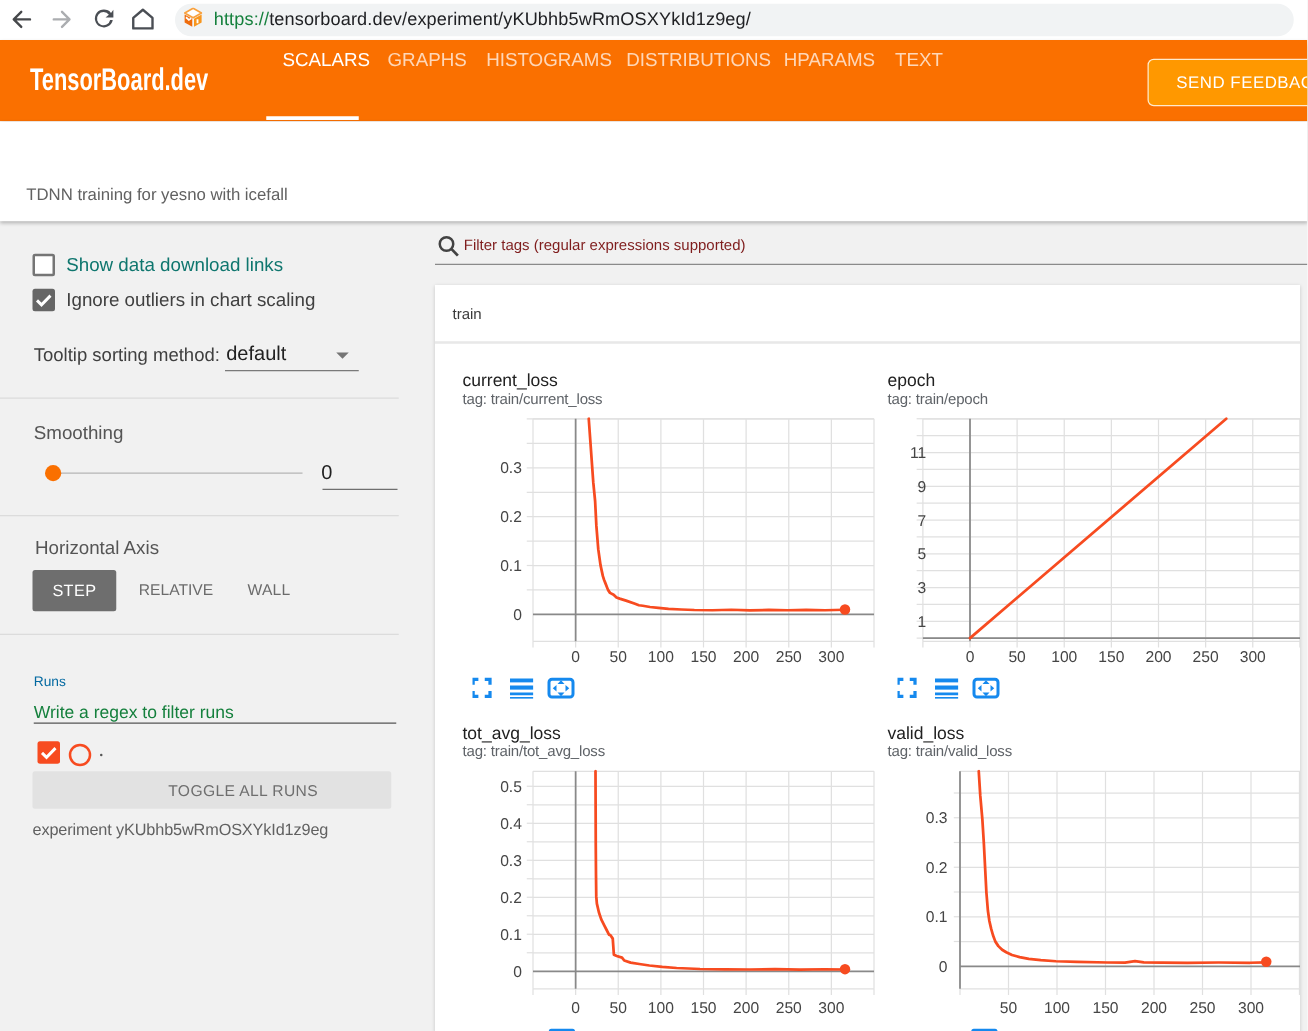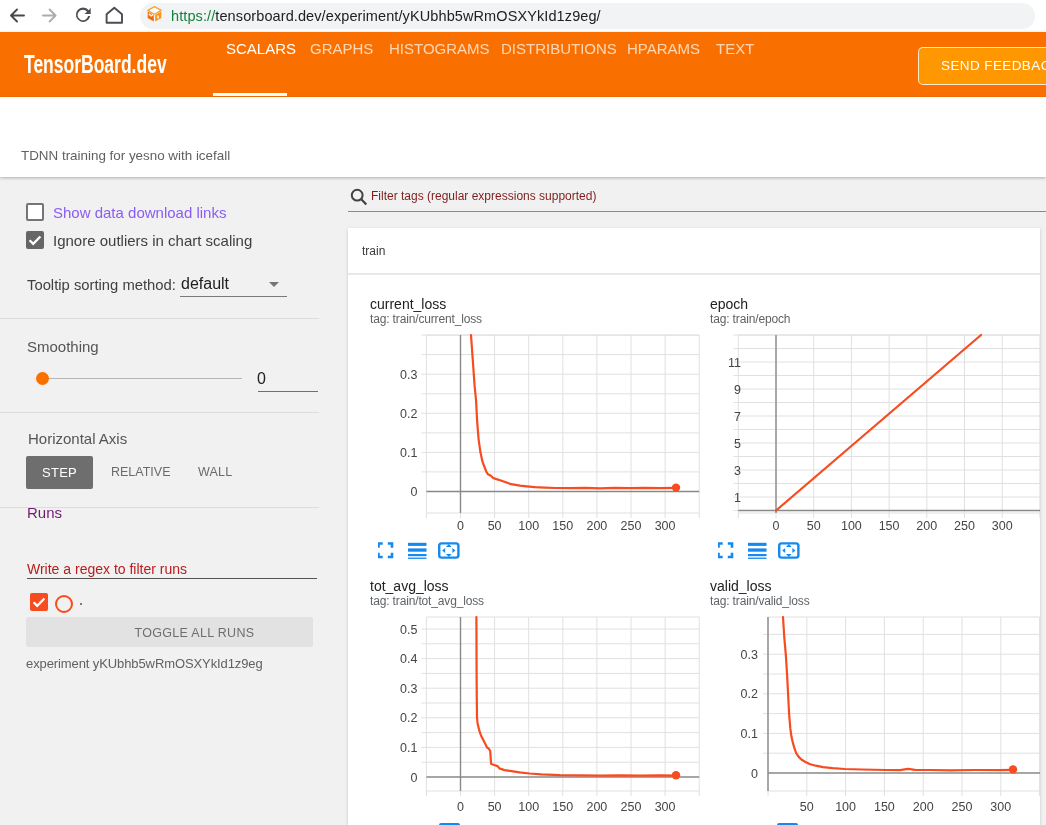--- a/index.html
+++ b/index.html
@@ -41,21 +41,21 @@
   <span class="abs" style="left:716px">TEXT</span>
 </div>
 <div class="abs" style="left:213px;top:93px;width:74px;height:3px;background:#fff"></div>
 <div class="abs" style="left:918px;top:47px;width:140px;height:36px;background:#ff9800;border:1px solid rgba(255,255,255,.8);border-radius:5px"></div>
 <div class="abs" style="left:941px;top:58px;font-size:13.5px;color:#fff;letter-spacing:.4px;white-space:nowrap">SEND FEEDBACK</div>
 
 <div class="abs" style="left:0;top:97px;width:1046px;height:80px;background:#fff;box-shadow:0 1px 3px rgba(0,0,0,.28)"></div>
 <div class="abs" style="left:21px;top:147.5px;font-size:13.4px;color:#616161">TDNN training for yesno with icefall</div>
 
 <div class="abs" style="left:26px;top:203px;width:14px;height:14px;border:2px solid #757575;border-radius:2px;background:#fff"></div>
-<div class="abs" style="left:53px;top:203.5px;font-size:15px;color:#8b5cf6">Show data download links</div>
+<div class="abs" style="left:53px;top:203.5px;font-size:15px;color:#0f766e">Show data download links</div>
 <div class="abs" style="left:26px;top:231px;width:18px;height:18px;background:#666;border-radius:2px"></div>
 <svg class="abs" style="left:26px;top:231px" width="18" height="18" viewBox="0 0 18 18">
   <path d="M3.6 9.3l3.6 3.6 7.2-7.4" fill="none" stroke="#fff" stroke-width="2.3"></path>
 </svg>
 <div class="abs" style="left:53px;top:231.5px;font-size:15px;color:#404040">Ignore outliers in chart scaling</div>
 
 <div class="abs" style="left:27px;top:276.5px;font-size:14.8px;color:#404040">Tooltip sorting method:</div>
 <div class="abs" style="left:181px;top:275px;font-size:16px;color:#212121">default</div>
 <div class="abs" style="left:269px;top:282px;width:0;height:0;border-left:5.5px solid transparent;border-right:5.5px solid transparent;border-top:5.5px solid #757575"></div>
 <div class="abs" style="left:180px;top:295.5px;width:107px;height:1.3px;background:#7a7a7a"></div>
@@ -71,22 +71,22 @@
 <div class="abs" style="left:0;top:412px;width:319px;height:1px;background:#dcdcdc"></div>
 
 <div class="abs" style="left:28px;top:430px;font-size:15px;color:#555">Horizontal Axis</div>
 <div class="abs" style="left:26px;top:456px;width:67px;height:33px;background:#6e6e6e;border-radius:2px"></div>
 <div class="abs" style="left:26px;top:465px;width:67px;text-align:center;font-size:13px;color:#fff;letter-spacing:.3px">STEP</div>
 <div class="abs" style="left:111px;top:465px;width:57px;text-align:left;font-size:12.5px;color:#6b6b6b">RELATIVE</div>
 <div class="abs" style="left:198px;top:465px;width:40px;text-align:left;font-size:12.5px;color:#6b6b6b;letter-spacing:.2px">WALL</div>
 
 <div class="abs" style="left:0;top:507px;width:319px;height:1px;background:#dcdcdc"></div>
 
-<div class="abs" style="left:27px;top:504px;font-size:15px;color:#701a75">Runs</div>
-<div class="abs" style="left:27px;top:561px;font-size:14px;color:#b91c1c">Write a regex to filter runs</div>
+<div class="abs" style="left:27px;top:540px;font-size:11px;color:#0369a1">Runs</div>
+<div class="abs" style="left:27px;top:561px;font-size:14px;color:#15803d">Write a regex to filter runs</div>
 <div class="abs" style="left:27px;top:578px;width:290px;height:1.2px;background:#555"></div>
 <div class="abs" style="left:30px;top:593px;width:18px;height:18px;background:#f74b20;border-radius:2px"></div>
 <svg class="abs" style="left:30px;top:593px" width="18" height="18" viewBox="0 0 18 18">
   <path d="M3.6 9.3l3.6 3.6 7.2-7.4" fill="none" stroke="#fff" stroke-width="2.3"></path>
 </svg>
 <div class="abs" style="left:55px;top:595px;width:14px;height:14px;border:2px solid #f74b20;border-radius:50%"></div>
 <div class="abs" style="left:79.5px;top:602.5px;width:2.6px;height:2.6px;border-radius:50%;background:#555"></div>
 <div class="abs" style="left:26px;top:617px;width:287px;height:30px;background:#e2e2e2;border-radius:2px"></div>
 <div class="abs" style="left:26px;top:625.5px;width:337px;text-align:center;font-size:12.5px;color:#6e6e6e;letter-spacing:.3px">TOGGLE ALL RUNS</div>
 <div class="abs" style="left:26px;top:656px;font-size:13px;letter-spacing:-0.1px;color:#616161">experiment yKUbhb5wRmOSXYkId1z9eg</div>

